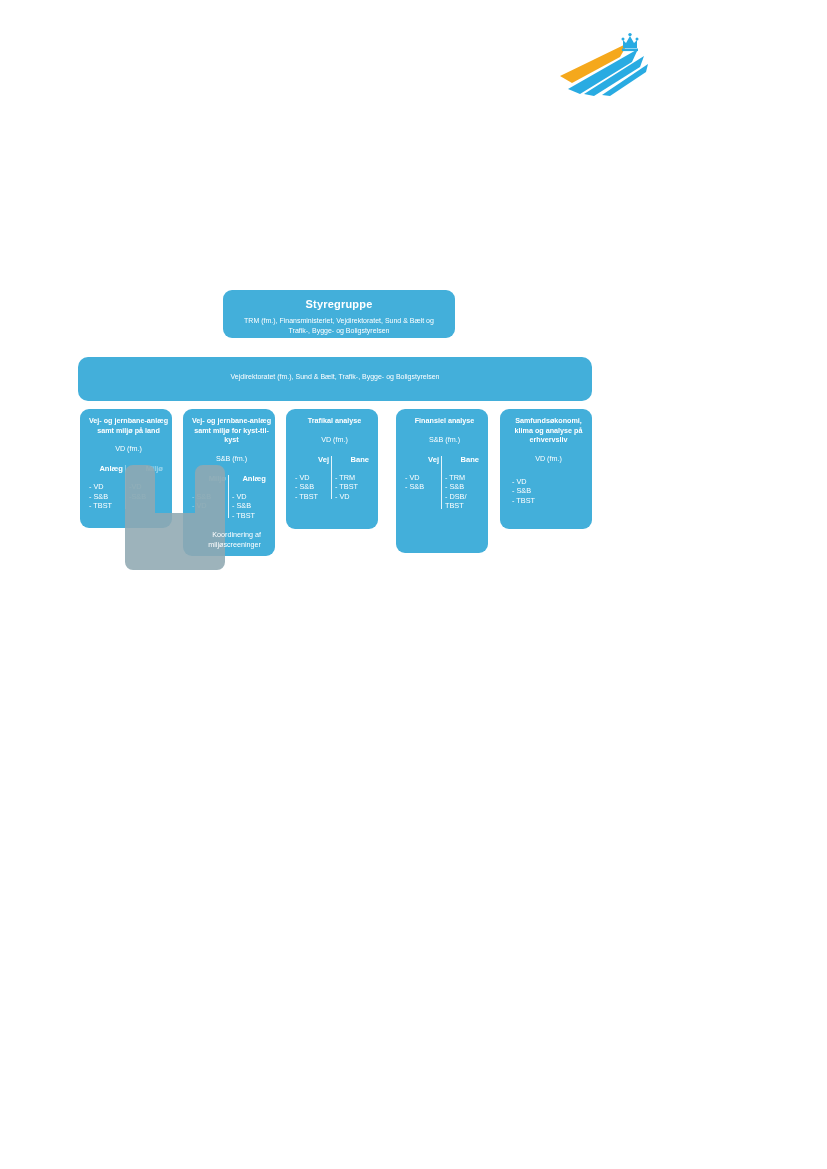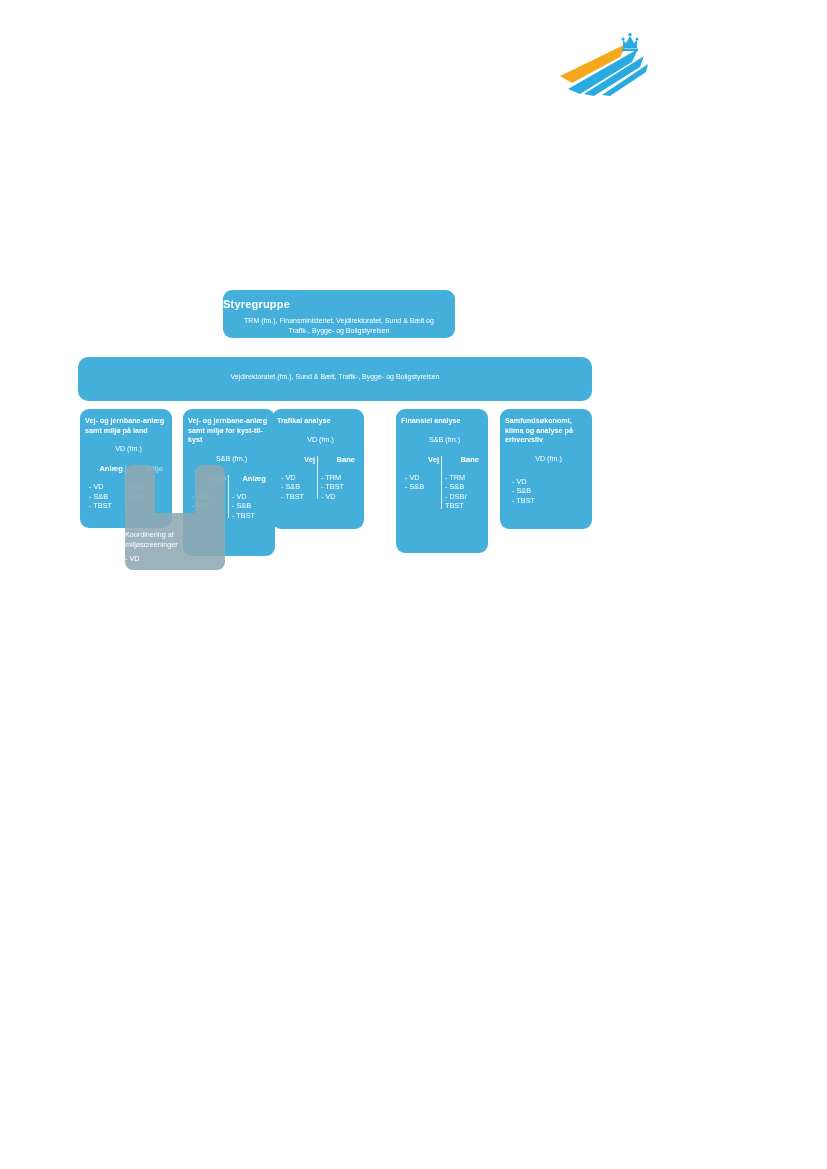--- a/index.html
+++ b/index.html
@@ -28,20 +28,21 @@
 
   
   .blue-box {
     position: absolute;
     background: #43AFDA;
     border-radius: 9px;
     color: #ffffff;
     box-sizing: border-box;
   }
   .box-title {
+    text-align: center;
     font-weight: bold;
     color: #ffffff;
   }
   .box-sub {
     text-align: center;
     color: #ffffff;
   }
 
   
   #styregruppe {
@@ -81,21 +82,21 @@
     margin-top: 8px;
   }
 
   
   .ws {
     top: 409px;
     width: 92px;
   }
   #ws-0 { left: 80px;  height: 119px; }
   #ws-1 { left: 183px; height: 147px; }
-  #ws-2 { left: 272px; height: 120px; }
+  #ws-2 { left: 286px; height: 120px; }
   #ws-3 { left: 396px; height: 144px; }
   #ws-4 { left: 500px; height: 120px; }
 
   .ws .ws-head {
     padding: 7px 0 0 5px;
   }
   .ws .box-title {
     font-size: 7.2px;
     line-height: 9.5px;
     font-weight: bold;
@@ -150,25 +151,26 @@
     top: 465px;
     width: 100px;
     height: 105px;
   }
   #grey-bridge svg { display: block; }
   #grey-label {
     position: absolute;
     left: 125px;
     top: 530px;
     width: 100px;
-    text-align: left;
+    text-align: right;
     color: #ffffff;
     font-size: 7.2px;
     line-height: 10px;
     pointer-events: none;
+    padding-left: 36px;
   }
   #grey-label .gl-sub { margin-top: 4px; }
 </style>
 </head>
 <body>
 
 <div id="logo">
   <svg viewBox="0 0 100 64" width="100" height="64" aria-hidden="true">
 
     <path d="M2 44 L70 11 L62 25 L14 51 Z" fill="#F5A81C"></path>

